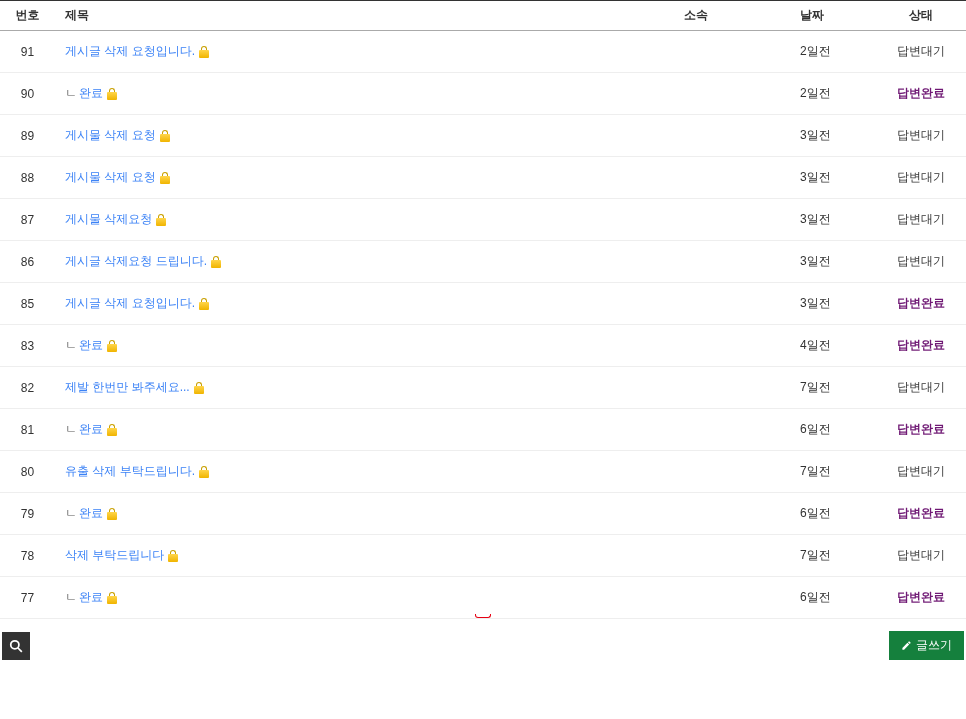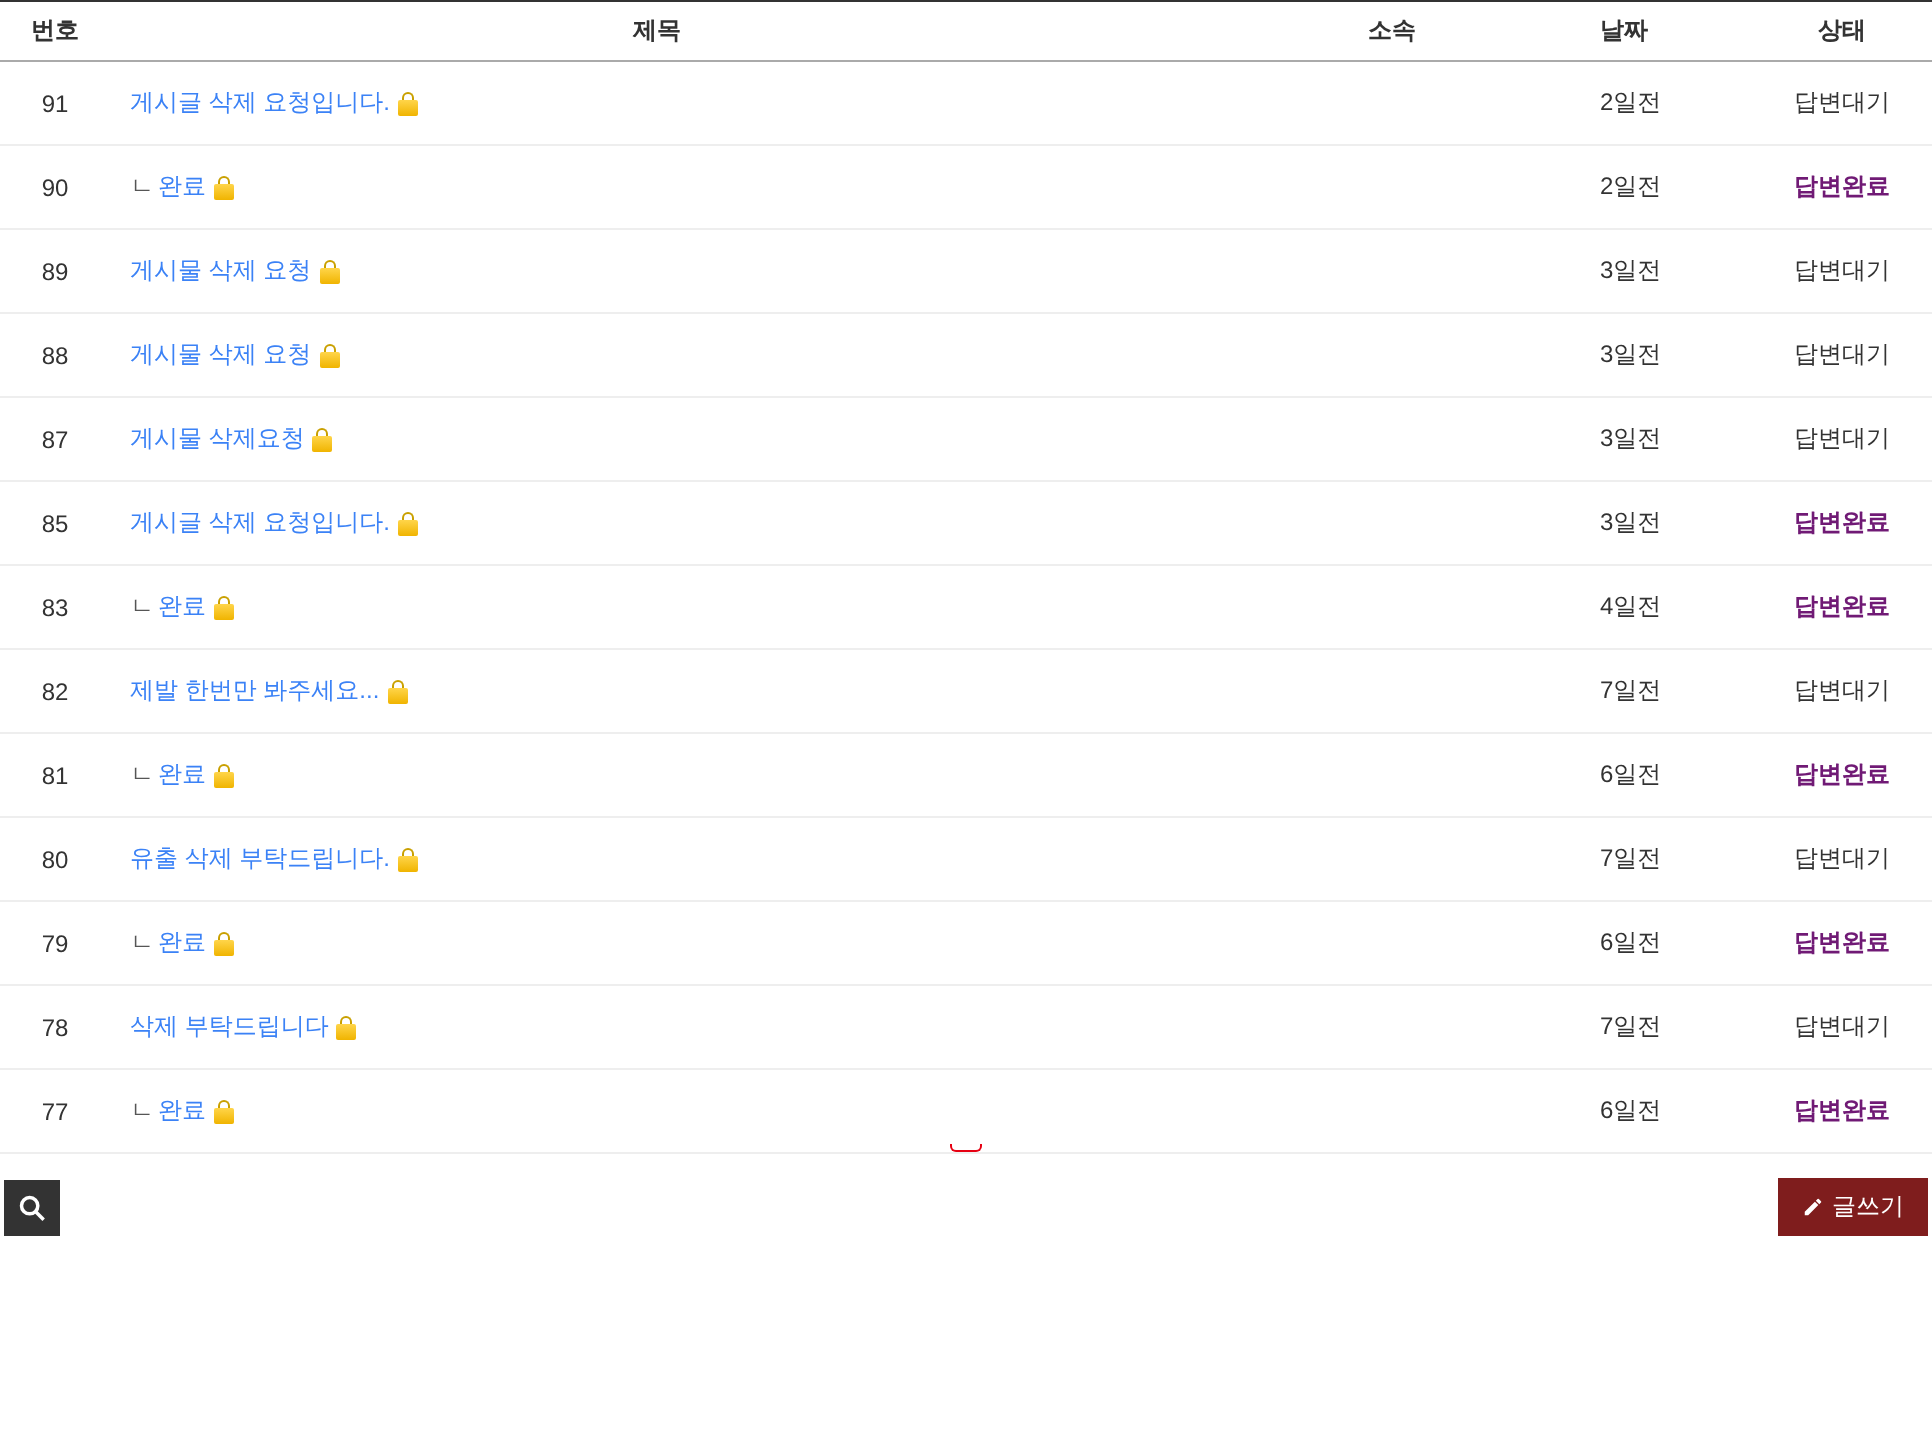--- a/index.html
+++ b/index.html
@@ -17,33 +17,33 @@
 .reply-prefix { color: #555; margin-right: 2px; }
 .title-link { color: #3b82f6; text-decoration: none; cursor: pointer; }
 .title-link.red { color: #d9000f; }
 .lock-icon { display: inline-block; width: 10px; height: 12px; position: relative; margin-left: 4px; vertical-align: middle; }
 .lock-icon::before { content: ""; position: absolute; top: 0; left: 2px; width: 4px; height: 4px; border: 1px solid #c9a000; border-bottom: none; border-radius: 3px 3px 0 0; }
 .lock-icon::after { content: ""; position: absolute; top: 4px; left: 0; width: 10px; height: 8px; background: linear-gradient(#ffd54a, #f0b400); border-radius: 1px; }
 .status-complete { color: #701a75; font-weight: bold; }
 .status-pending { color: #333; }
 .actions { display: flex; justify-content: space-between; align-items: center; margin-top: 10px; padding: 0 2px; }
 .search-btn { width: 28px; height: 28px; background: #333; color: #fff; border: none; display: flex; align-items: center; justify-content: center; cursor: pointer; }
-.write-btn { background: #7f1d1d; color: #fff; border: none; padding: 6px 12px; font-size: 12px; cursor: pointer; display: flex; align-items: center; gap: 4px; }
+.write-btn { background: #15803d; color: #fff; border: none; padding: 6px 12px; font-size: 12px; cursor: pointer; display: flex; align-items: center; gap: 4px; }
 .red-mark { text-align: center; margin-top: -12px; margin-bottom: 4px; }
 .red-mark span { display: inline-block; width: 16px; height: 4px; border: 1px solid #e60012; border-top: none; border-radius: 0 0 3px 3px; }
 svg { display: block; }
 </style>
 </head>
 <body>
 
 <table>
   <thead>
     <tr>
       <th class="col-no">번호</th>
-      <th class="col-title" style="text-align:center">제목</th>
+      <th class="col-title" style="">제목</th>
       <th class="col-affil">소속</th>
       <th class="col-date">날짜</th>
       <th class="col-status">상태</th>
     </tr>
   </thead>
   <tbody id="tbody">
       <tr>
         <td class="col-no">91</td>
         <td class="col-title"><a class="title-link">게시글 삭제 요청입니다.</a><span class="lock-icon"></span></td>
         <td class="col-affil"></td>
@@ -67,20 +67,27 @@
       <tr>
         <td class="col-no">88</td>
         <td class="col-title"><a class="title-link">게시물 삭제 요청</a><span class="lock-icon"></span></td>
         <td class="col-affil"></td>
         <td class="col-date">3일전</td>
         <td class="col-status status-pending">답변대기</td>
       </tr>
       <tr>
         <td class="col-no">87</td>
         <td class="col-title"><a class="title-link">게시물 삭제요청</a><span class="lock-icon"></span></td>
+        <td class="col-affil"></td>
+        <td class="col-date">3일전</td>
+        <td class="col-status status-pending">답변대기</td>
+      </tr>
+      <tr>
+        <td class="col-no">86</td>
+        <td class="col-title"><a class="title-link">게시글 삭제요청 드립니다.</a><span class="lock-icon"></span></td>
         <td class="col-affil"></td>
         <td class="col-date">3일전</td>
         <td class="col-status status-pending">답변대기</td>
       </tr>
       <tr>
         <td class="col-no">85</td>
         <td class="col-title"><a class="title-link">게시글 삭제 요청입니다.</a><span class="lock-icon"></span></td>
         <td class="col-affil"></td>
         <td class="col-date">3일전</td>
         <td class="col-status status-complete">답변완료</td>

